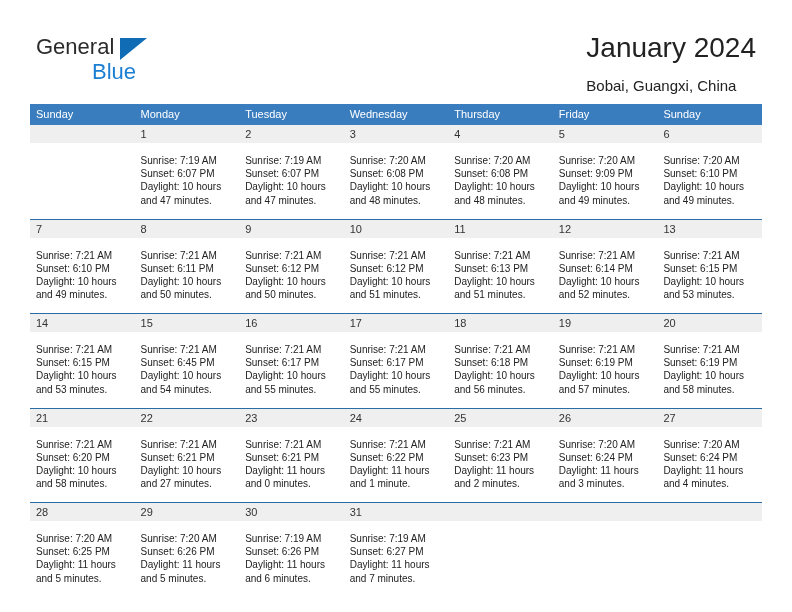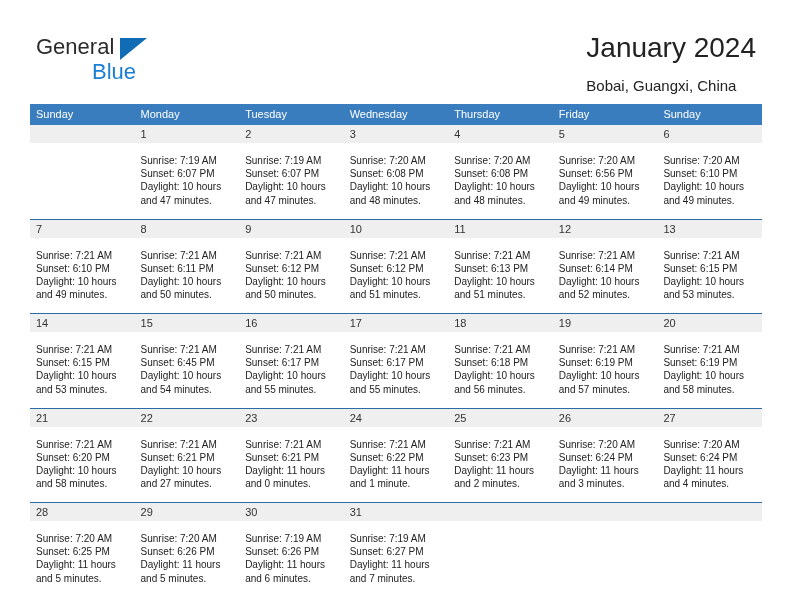--- a/index.html
+++ b/index.html
@@ -199,21 +199,21 @@
             <div class="info-line">and 48 minutes.</div>
           </td>
           <td>
             <div class="info-line">Sunrise: 7:20 AM</div>
             <div class="info-line">Sunset: 6:08 PM</div>
             <div class="info-line">Daylight: 10 hours</div>
             <div class="info-line">and 48 minutes.</div>
           </td>
           <td>
             <div class="info-line">Sunrise: 7:20 AM</div>
-            <div class="info-line">Sunset: 6:56 PM</div>
+            <div class="info-line">Sunset: 9:09 PM</div>
             <div class="info-line">Daylight: 10 hours</div>
             <div class="info-line">and 49 minutes.</div>
           </td>
           <td>
             <div class="info-line">Sunrise: 7:20 AM</div>
             <div class="info-line">Sunset: 6:10 PM</div>
             <div class="info-line">Daylight: 10 hours</div>
             <div class="info-line">and 49 minutes.</div>
           </td>
         </tr>

